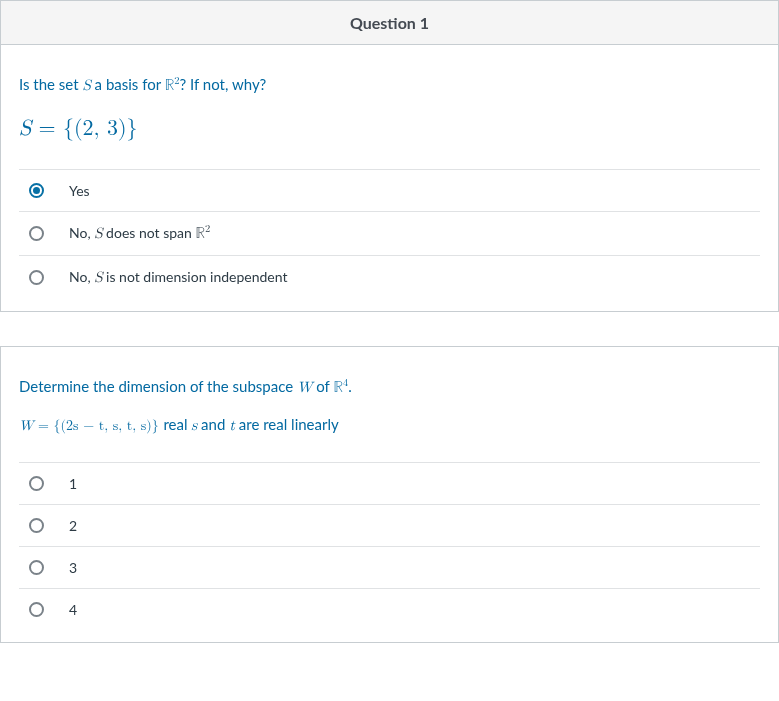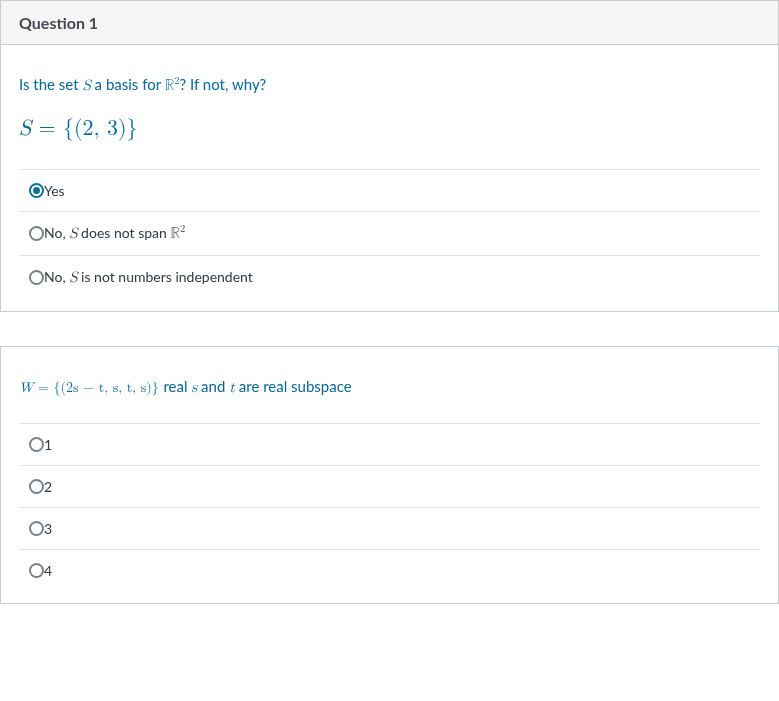--- a/index.html
+++ b/index.html
@@ -16,20 +16,21 @@
     border: 1px solid #c7cdd1;
     margin-bottom: 34px;
   }
   .question-header {
     background: #f5f5f5;
     border-bottom: 1px solid #c7cdd1;
     padding: 12px 18px;
     font-weight: 700;
     font-size: 16px;
     color: #444a52;
+    text-align: center;
   }
   .question-body {
     padding: 28px 18px 12px 18px;
   }
   .prompt p {
     margin: 0 0 14px 0;
     font-size: 15px;
     line-height: 1.5;
     color: #0369a1;
   }
@@ -45,21 +46,21 @@
   .math sup { font-size: 0.7em; font-style: normal; vertical-align: super; line-height: 0; }
   .answers {
     border-top: 1px solid #e0e2e4;
     margin-top: 24px;
   }
   .answer-row {
     border-bottom: 1px solid #e0e2e4;
     padding: 12px 10px;
     display: flex;
     align-items: center;
-    gap: 0;
+    gap: 25px;
     font-size: 14px;
     color: #2d3b45;
   }
   .answer-row:last-child { border-bottom: none; }
   .radio {
     width: 15px;
     height: 15px;
     border: 2px solid #7a8289;
     border-radius: 50%;
     flex: 0 0 auto;
@@ -104,34 +105,37 @@
         </div>
         <div class="answer-row">
           <span class="radio"></span>
           <span class="answer-label">
             <span>No, </span><span class="math">S</span><span> does not span </span><span class="math"><span class="bb">ℝ</span><sup>2</sup></span>
           </span>
         </div>
         <div class="answer-row">
           <span class="radio"></span>
           <span class="answer-label">
-            <span>No, </span><span class="math">S</span><span> is not numbers independent</span>
+            <span>No, </span><span class="math">S</span><span> is not dimension independent</span>
           </span>
         </div>
       </div>
     </div>
   </div>
 
   <div class="question-block">
     <div class="question-body">
       <div class="prompt">
         <p>
+          <span>Determine the dimension of the subspace </span><span class="math">W</span><span> of </span><span class="math"><span class="bb">ℝ</span><sup>4</sup></span><span>.</span>
+        </p>
+        <p>
           <span class="math" style="font-size:14px;">
             <span>W</span><span class="rm"> = </span><span class="rm">{(2s − t, s, t, s)}</span>
-          </span><span> real </span><span class="math">s</span><span> and </span><span class="math">t</span><span> are real subspace</span>
+          </span><span> real </span><span class="math">s</span><span> and </span><span class="math">t</span><span> are real linearly</span>
         </p>
       </div>
       <div class="answers">
         <div class="answer-row">
           <span class="radio"></span>
           <span class="answer-label">1</span>
         </div>
         <div class="answer-row">
           <span class="radio"></span>
           <span class="answer-label">2</span>

